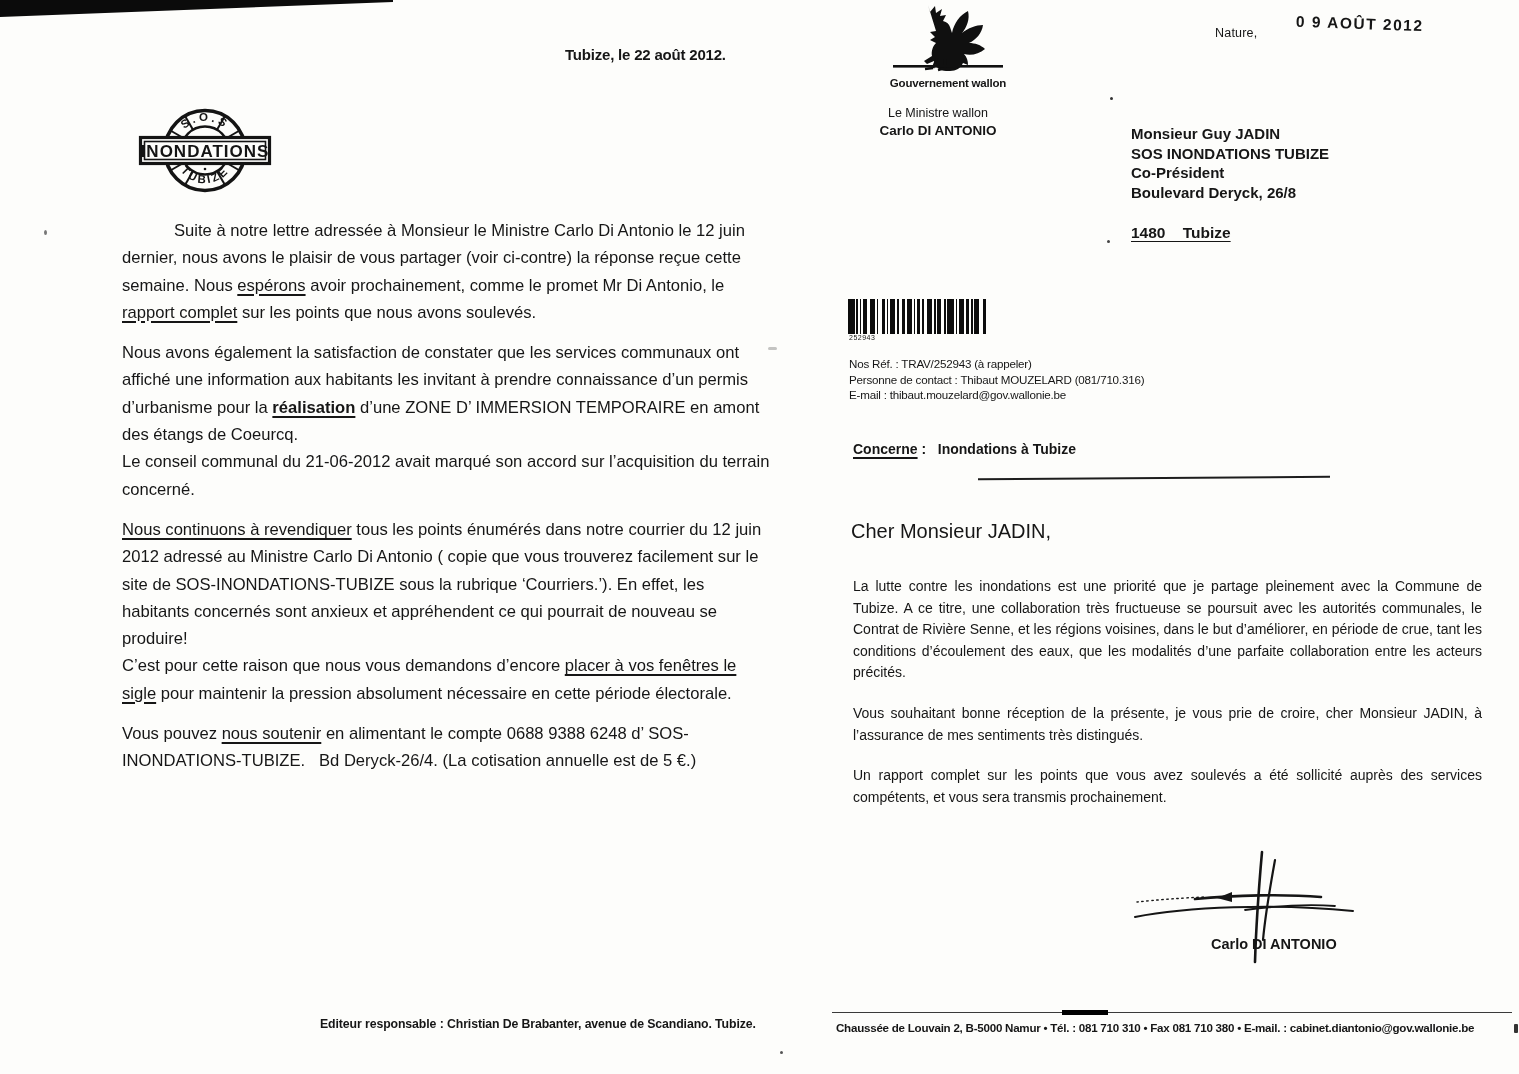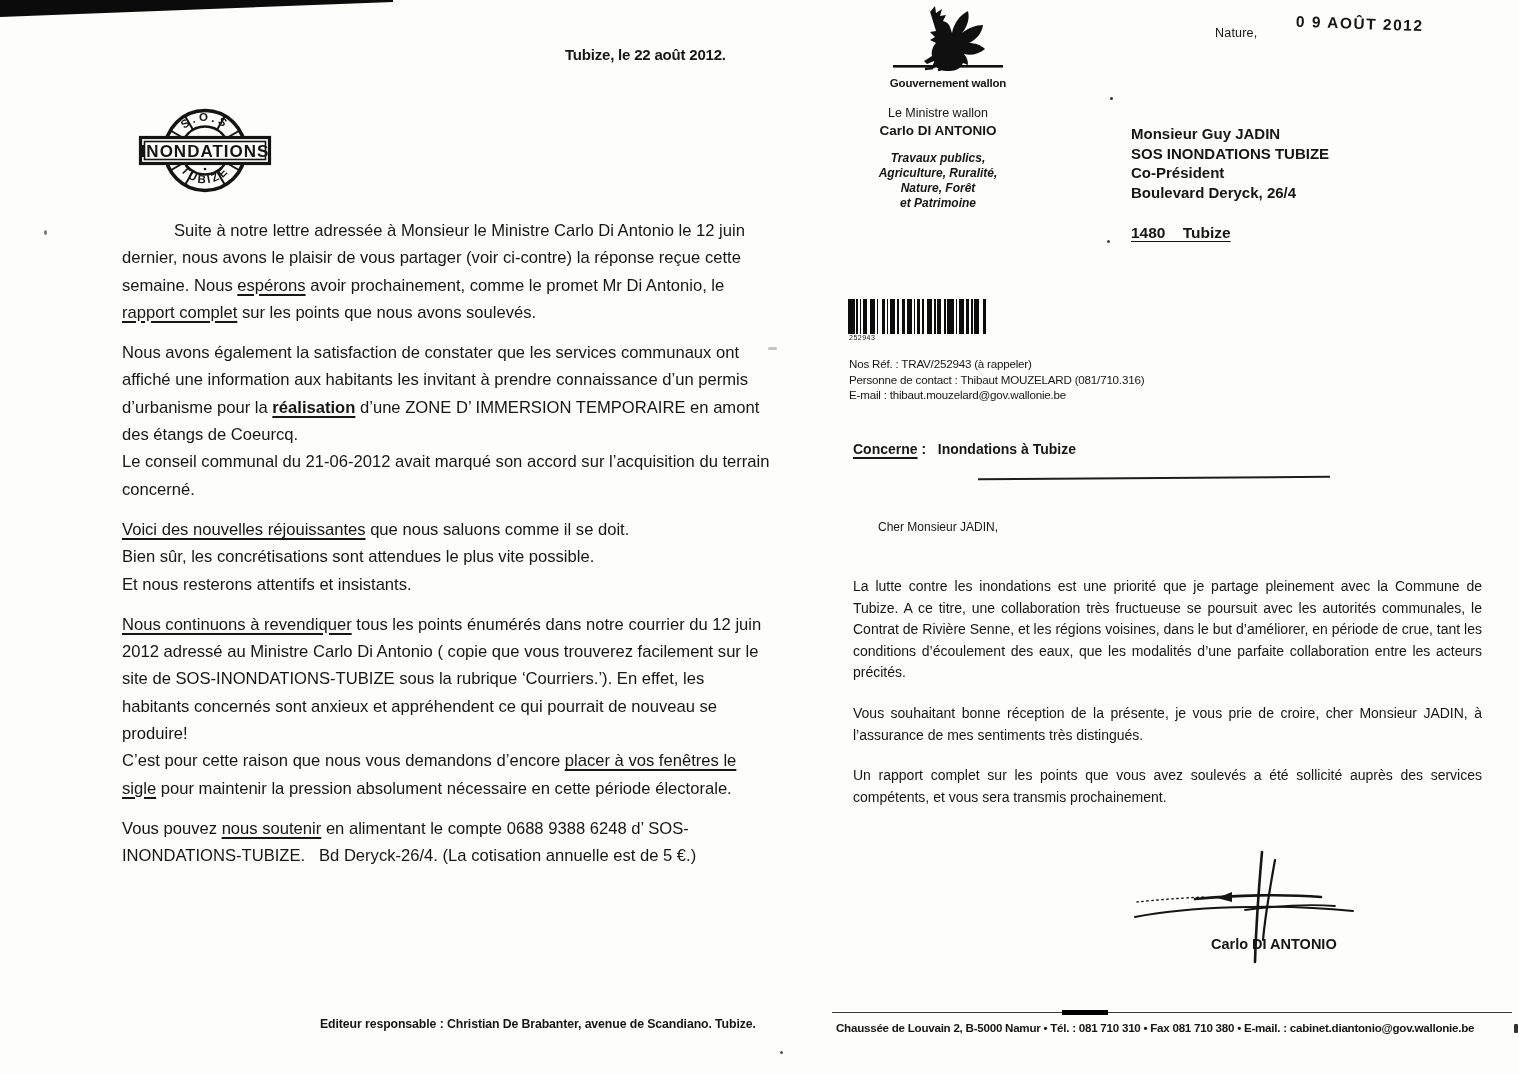--- a/index.html
+++ b/index.html
@@ -34,21 +34,21 @@
   .minister .m-name{font-size:13.5px;font-weight:700;margin-top:3px;}
   .minister .m-portfolio{margin-top:13px;font-size:12px;font-weight:700;font-style:italic;line-height:15px;}
   .recipient{position:absolute;left:1131px;top:124px;font-size:15px;font-weight:700;line-height:19.5px;}
   .recipient .city{margin-top:21px;font-size:15.5px;text-decoration:underline;text-underline-offset:3px;}
   .barcode{position:absolute;left:848px;top:299px;width:138px;height:35px;display:flex;}
   .barcode span{height:100%;}
   .barcode-num{position:absolute;left:849px;top:334px;font-size:7px;letter-spacing:.5px;}
   .refs{position:absolute;left:849px;top:356px;font-size:11.6px;line-height:15.6px;letter-spacing:-.2px;}
   .subject{position:absolute;left:853px;top:441px;font-size:14px;}
   .subject-rule{position:absolute;left:978px;top:477px;width:352px;height:2px;background:#1d1d1d;transform:rotate(-.4deg);}
-  .salutation{position:absolute;left:878px;top:520px;font-size:12px;text-align:center;}
+  .salutation{position:absolute;left:851px;top:520px;font-size:20px;text-align:center;}
   .right-body{position:absolute;left:853px;top:576px;width:629px;font-size:14px;line-height:21.6px;text-align:justify;}
   .right-body p{margin:0 0 19px 0;}
   .signature{position:absolute;left:1125px;top:848px;}
   .signer{position:absolute;left:1211px;top:936px;font-size:14.5px;font-weight:700;}
   .footer-rule{position:absolute;left:832px;top:1012px;width:680px;height:1px;background:#3a3a3a;}
   .footer-rule .thick{position:absolute;left:230px;top:-2px;width:46px;height:5px;background:#000;display:block;}
   .right-footer{position:absolute;left:836px;top:1021px;font-size:11.6px;font-weight:700;letter-spacing:-.25px;white-space:nowrap;}
 </style>
 </head>
 <body>
@@ -88,21 +88,20 @@
       <text x="67" y="53.5" text-anchor="middle" font-size="17" font-weight="bold" letter-spacing="1" fill="#141414">INONDATIONS</text>
       <text font-size="11.5" font-weight="bold" letter-spacing="2.5" fill="#141414" text-anchor="middle">
         <textPath href="#arcBot" startOffset="50%">TUBIZE</textPath>
       </text>
       <circle cx="67" cy="66" r="1.3" fill="#141414"></circle>
     </svg>
 
     <div class="left-body">
       <p class="indent"><span>Suite à notre lettre adressée à Monsieur le Ministre Carlo Di Antonio le 12 juin dernier, nous avons le plaisir de vous partager (voir ci-contre) la réponse reçue cette semaine. Nous </span><span class="u">espérons</span><span> avoir prochainement, comme le promet Mr Di Antonio, le </span><span class="u">rapport complet</span><span> sur les points que nous avons soulevés.</span></p>
       <p><span>Nous avons également la satisfaction de constater que les services communaux ont affiché une information aux habitants les invitant à prendre connaissance d’un permis d’urbanisme pour la </span><span class="u b">réalisation</span><span> d’une ZONE D’ IMMERSION TEMPORAIRE en amont des étangs de Coeurcq.</span><br><span>Le conseil communal du 21-06-2012 avait marqué son accord sur l’acquisition du terrain concerné.</span></p>
-      <p><span class="u">Voici des nouvelles réjouissantes</span><span> que nous saluons comme il se doit.</span><br><span>Bien sûr, les concrétisations sont attendues le plus vite possible.</span><br><span>Et nous resterons attentifs et insistants.</span></p>
       <p><span class="u">Nous continuons à revendiquer</span><span> tous les points énumérés dans notre courrier du 12 juin 2012 adressé au Ministre Carlo Di Antonio  ( copie que vous trouverez facilement sur le site de SOS-INONDATIONS-TUBIZE sous la rubrique ‘Courriers.’). En effet, les habitants concernés sont anxieux et appréhendent ce qui pourrait de nouveau se produire!</span><br><span>C’est pour cette raison que nous vous demandons d’encore </span><span class="u">placer à vos fenêtres le sigle</span><span> pour maintenir la pression absolument nécessaire en cette période électorale.</span></p>
       <p><span>Vous pouvez </span><span class="u">nous soutenir</span><span> en alimentant le compte 0688 9388 6248 d’ SOS-INONDATIONS-TUBIZE.&nbsp;&nbsp; Bd Deryck-26/4. (La cotisation annuelle est de 5 €.)</span></p>
     </div>
 
     <div class="left-footer">Editeur responsable : Christian De Brabanter, avenue de Scandiano. Tubize.</div>
   </section>
 
   <section>
 
     <div class="gov-logo">
@@ -121,33 +120,27 @@
       </svg>
       <div class="gov-caption">Gouvernement wallon</div>
     </div>
 
     <div class="place">Nature,</div>
     <div class="date-stamp">0 9 AOÛT 2012</div>
 
     <div class="minister">
       <div class="m-title">Le Ministre wallon</div>
       <div class="m-name">Carlo DI ANTONIO</div>
-      <div class="m-portfolio">
-        <div>Travaux publics,</div>
-        <div>Agriculture, Ruralité,</div>
-        <div>Nature, Forêt</div>
-        <div>et Patrimoine</div>
-      </div>
     </div>
 
     <div class="recipient">
       <div>Monsieur Guy JADIN</div>
       <div>SOS INONDATIONS TUBIZE</div>
       <div>Co-Président</div>
-      <div>Boulevard Deryck, 26/4</div>
+      <div>Boulevard Deryck, 26/8</div>
       <div class="city">1480&nbsp;&nbsp;&nbsp;&nbsp;Tubize</div>
     </div>
 
     <div class="barcode">
         <span style="flex-grow: 4; background: rgb(12, 12, 12);"></span>
         <span style="flex-grow: 1; background: transparent;"></span>
         <span style="flex-grow: 1; background: rgb(12, 12, 12);"></span>
         <span style="flex-grow: 1; background: transparent;"></span>
         <span style="flex-grow: 1; background: rgb(12, 12, 12);"></span>
         <span style="flex-grow: 1; background: transparent;"></span>

